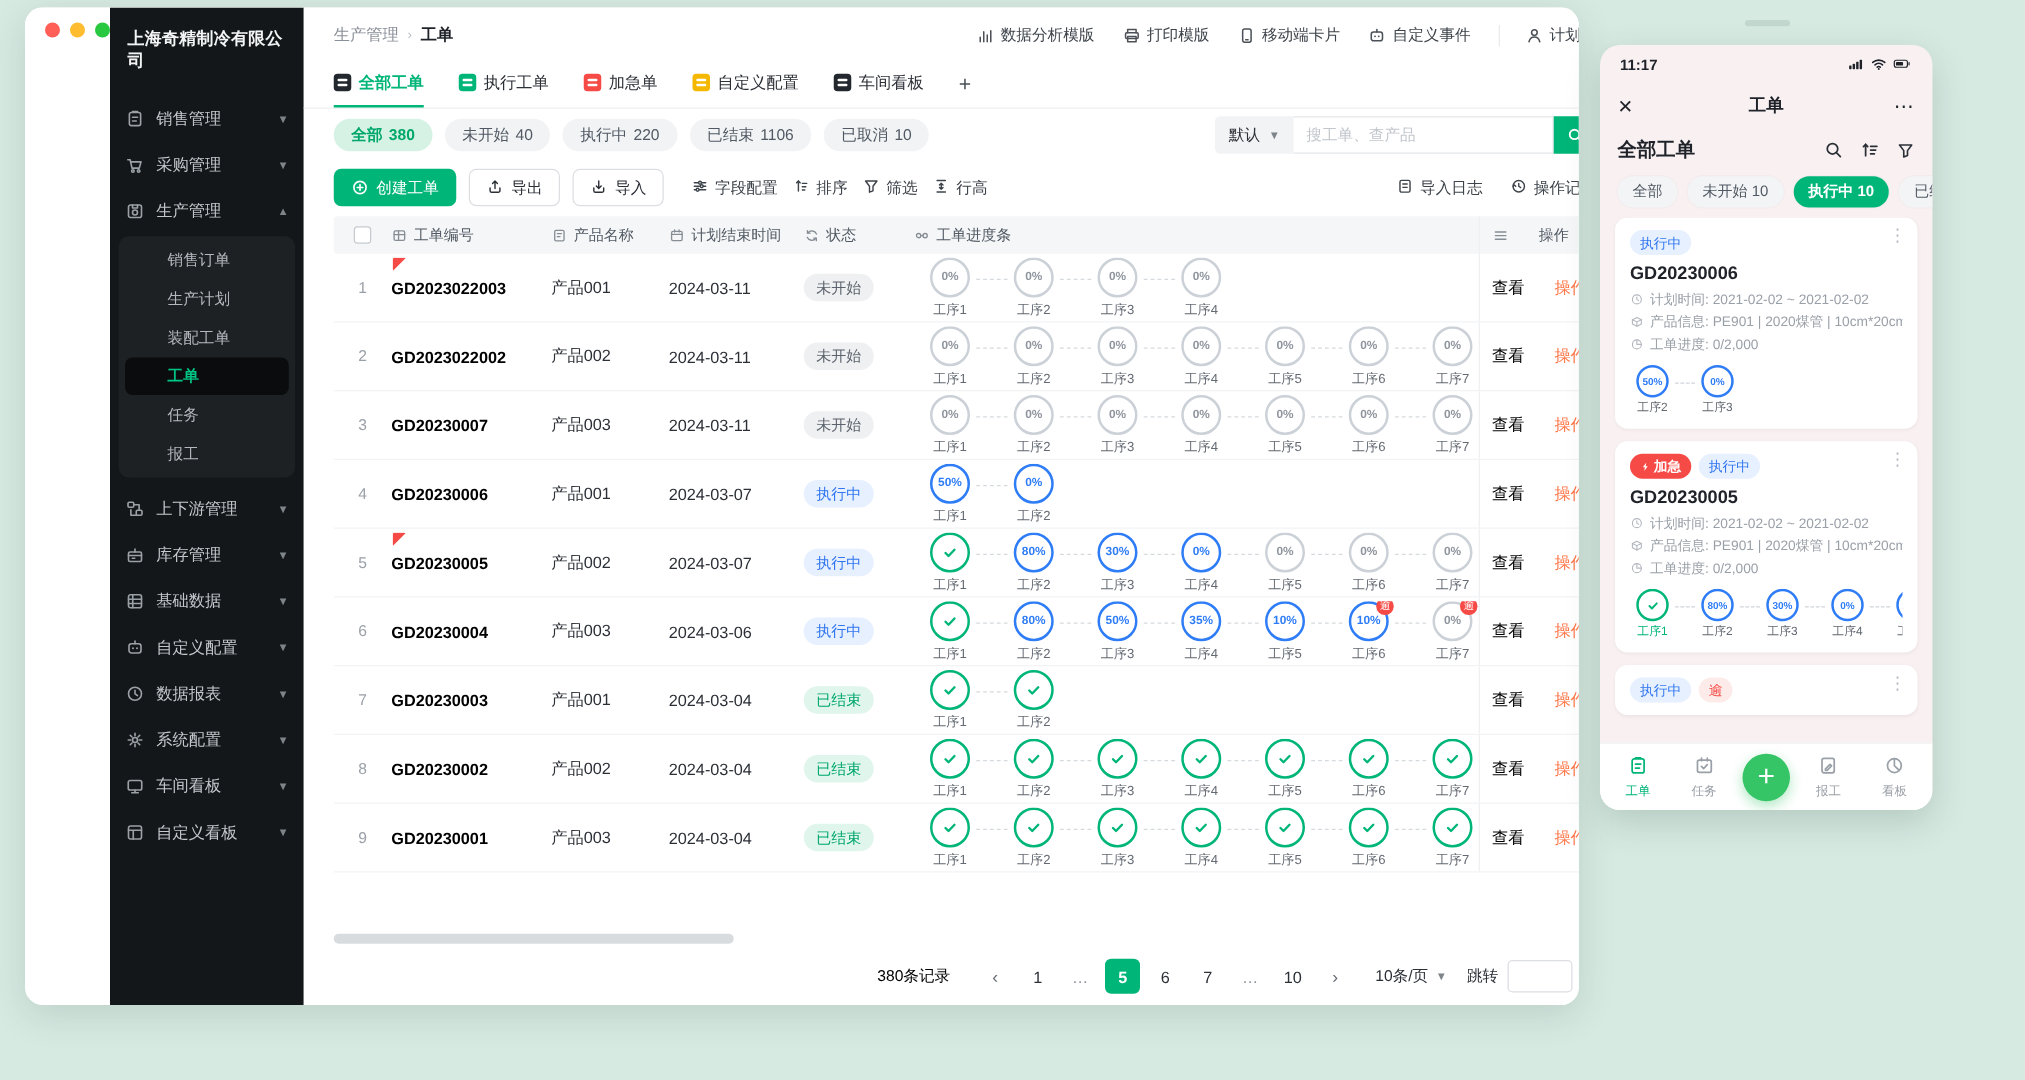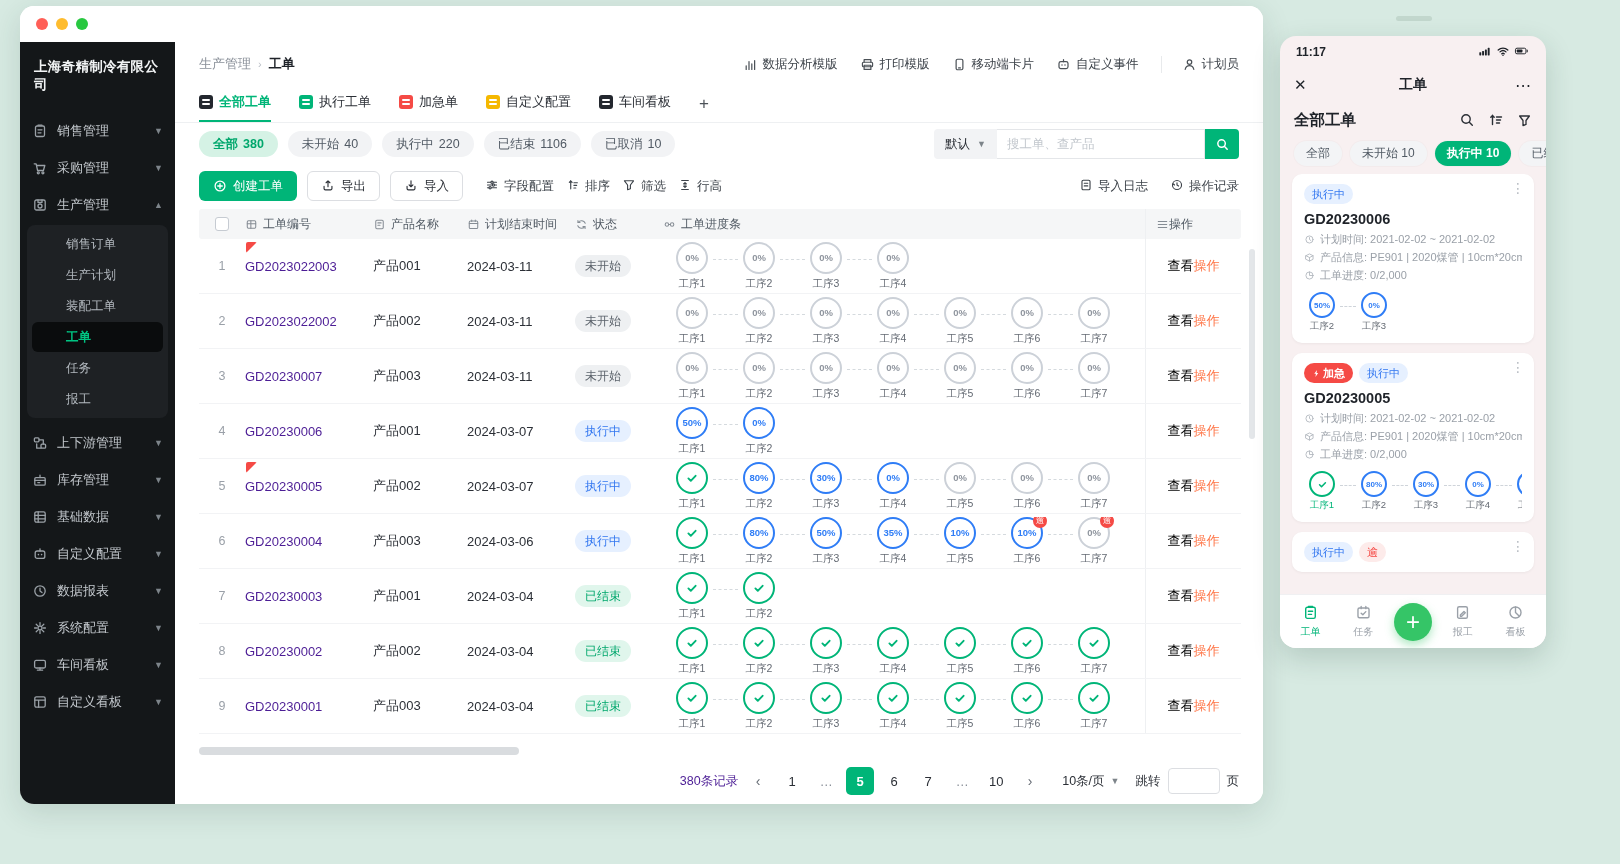--- a/index.html
+++ b/index.html
@@ -1,21 +1,21 @@
 <!DOCTYPE html>
 <html><head>
 <meta charset="utf-8">
 <style>
   *{margin:0;padding:0;box-sizing:border-box}
   body{font-family:"Liberation Sans","DejaVu Sans",sans-serif;-webkit-font-smoothing:antialiased}
   .stage{position:relative;width:1620px;height:864px;background:#d7eae2;overflow:hidden}
 
   
   .app-window{position:absolute;left:20px;top:6px;width:1243px;height:798px;background:#fff;border-radius:14px;
-    box-shadow:0 8px 30px rgba(25,60,48,.14);overflow:hidden;display:flex;flex-direction:column}
+    box-shadow:0 8px 30px rgba(25,60,48,.14);overflow:hidden;display:flex;flex-direction:row}
   .titlebar{height:36px;display:flex;align-items:center;padding-left:16px;gap:8px;background:#fff;flex:none}
   .dot{width:12px;height:12px;border-radius:50%;display:inline-block}
   .dot.red{background:#ff5f57}.dot.yellow{background:#febc2e}.dot.green{background:#28c840}
   .window-body{flex:1;display:flex;min-height:0}
 
   
   .sidebar{width:155px;background:#141719;color:#bfc5ca;display:flex;flex-direction:column;flex:none;overflow:hidden}
   .company{padding:16px 14px 14px;font-size:13.5px;font-weight:700;color:#f2f4f5;letter-spacing:.3px}
   .side-nav{flex:1;padding-top:4px;overflow:hidden}
   .side-item{height:37px;display:flex;align-items:center;gap:9px;padding:0 12px;font-size:13px;color:#c3c8cd;cursor:pointer}
@@ -64,26 +64,26 @@
   .table-wrap{flex:1;display:flex;flex-direction:column;min-height:0;margin:2px 22px 0 24px;position:relative}
   .thead{height:30px;background:#f5f6f7;border-radius:3px;display:flex;align-items:center;font-size:12px;color:#515a64;flex:none}
   .th{display:flex;align-items:center;gap:5px}
   .th .ic{display:flex;color:#868d95}
   .c-num{width:46px;display:flex;justify-content:center;flex:none}
   .c-id{width:128px;flex:none}
   .c-prod{width:94px;flex:none}
   .c-date{width:108px;flex:none}
   .c-status{width:88px;flex:none}
   .c-steps{flex:1;min-width:0;overflow:hidden}
-  .c-ops{width:96px;flex:none;display:flex;align-items:center;justify-content:center;gap:0;align-self:stretch;border-left:1px solid #eef0f2}
+  .c-ops{width:96px;flex:none;display:flex;align-items:center;justify-content:center;gap:24px;align-self:stretch;border-left:1px solid #eef0f2}
   .checkbox{width:14px;height:14px;border:1px solid #c6cbd2;border-radius:3px;background:#fff;cursor:pointer}
   .tbody{flex:1;overflow:hidden}
   .trow{display:flex;align-items:center;height:55px;border-bottom:1px solid #f2f3f5;font-size:13px;position:relative}
   .row-num{color:#9aa0a8;font-size:12.5px}
-  .id-link{color:#4c1d95;font-weight:400;cursor:pointer}
+  .id-link{color:#000000;font-weight:700;cursor:pointer}
   .cell-text{color:#2b2f36}
   .badge{height:22px;padding:0 10px;border-radius:11px;font-size:12px;display:inline-flex;align-items:center;font-weight:500}
   .badge.gray{background:#eef0f2;color:#5c636c}
   .badge.blue{background:#e6f0ff;color:#3377f0}
   .badge.green{background:#e0f6ec;color:#00a76c}
   .flag{position:absolute;left:47px;top:3px;width:11px;height:11px;background:#f54a45;clip-path:polygon(0 0,100% 0,0 100%);border-radius:2px}
   .steps{display:flex;align-items:flex-start;padding-left:8px}
   .step{width:42px;display:flex;flex-direction:column;align-items:center;flex:none}
   .circle{width:32px;height:32px;border-radius:50%;border:2px solid #ccd1d8;display:flex;align-items:center;justify-content:center;
     font-size:9.5px;font-weight:700;color:#8f959e;background:#fff;position:relative}
@@ -93,21 +93,21 @@
   .conn{width:25px;border-top:1px dashed #d5dade;margin-top:17px;flex:none}
   .ov{position:absolute;top:-5px;right:-6px;width:14px;height:14px;background:#f54a45;color:#fff;border-radius:50%;
     font-size:8.5px;font-style:normal;display:flex;align-items:center;justify-content:center;font-weight:400}
   .link-view{color:#000000;cursor:pointer}
   .link-op{color:#ff7445;cursor:pointer}
   .hscroll{height:14px;position:relative;flex:none;margin-top:3px}
   .hthumb{position:absolute;left:0;top:3px;width:320px;height:8px;border-radius:4px;background:#d9dcdf;cursor:grab}
   .vscroll{position:absolute;right:-14px;top:40px;width:6px;height:190px;border-radius:3px;background:#e3e6e9;cursor:grab}
 
   .pagination{height:46px;display:flex;align-items:center;justify-content:flex-end;gap:6px;padding:0 24px;font-size:13px;color:#2b2f36;flex:none}
-  .records{color:#4c1d95;font-size:12.5px;}
+  .records{color:#000000;font-size:12.5px;margin-right:16px}
   .pg-btn{min-width:28px;height:28px;border-radius:5px;display:flex;align-items:center;justify-content:center;cursor:pointer;padding:0 4px}
   .pg-btn.active{background:#00b578;color:#fff;font-weight:700}
   .pg-arrow{color:#646a73;font-size:14px}
   .pg-dots{color:#8a9099}
   .pg-size{display:flex;align-items:center;gap:6px;margin-left:12px;cursor:pointer;font-size:12.5px;color:#2b2f36}
   .pg-size .chev{font-size:9px;color:#7d848a}
   .jump{display:flex;align-items:center;gap:7px;margin-left:10px;font-size:12.5px;color:#2b2f36}
   .jump input{width:52px;height:26px;border:1px solid #dcdee2;border-radius:4px;outline:none;padding:0 6px;font-size:12.5px}
 
   

